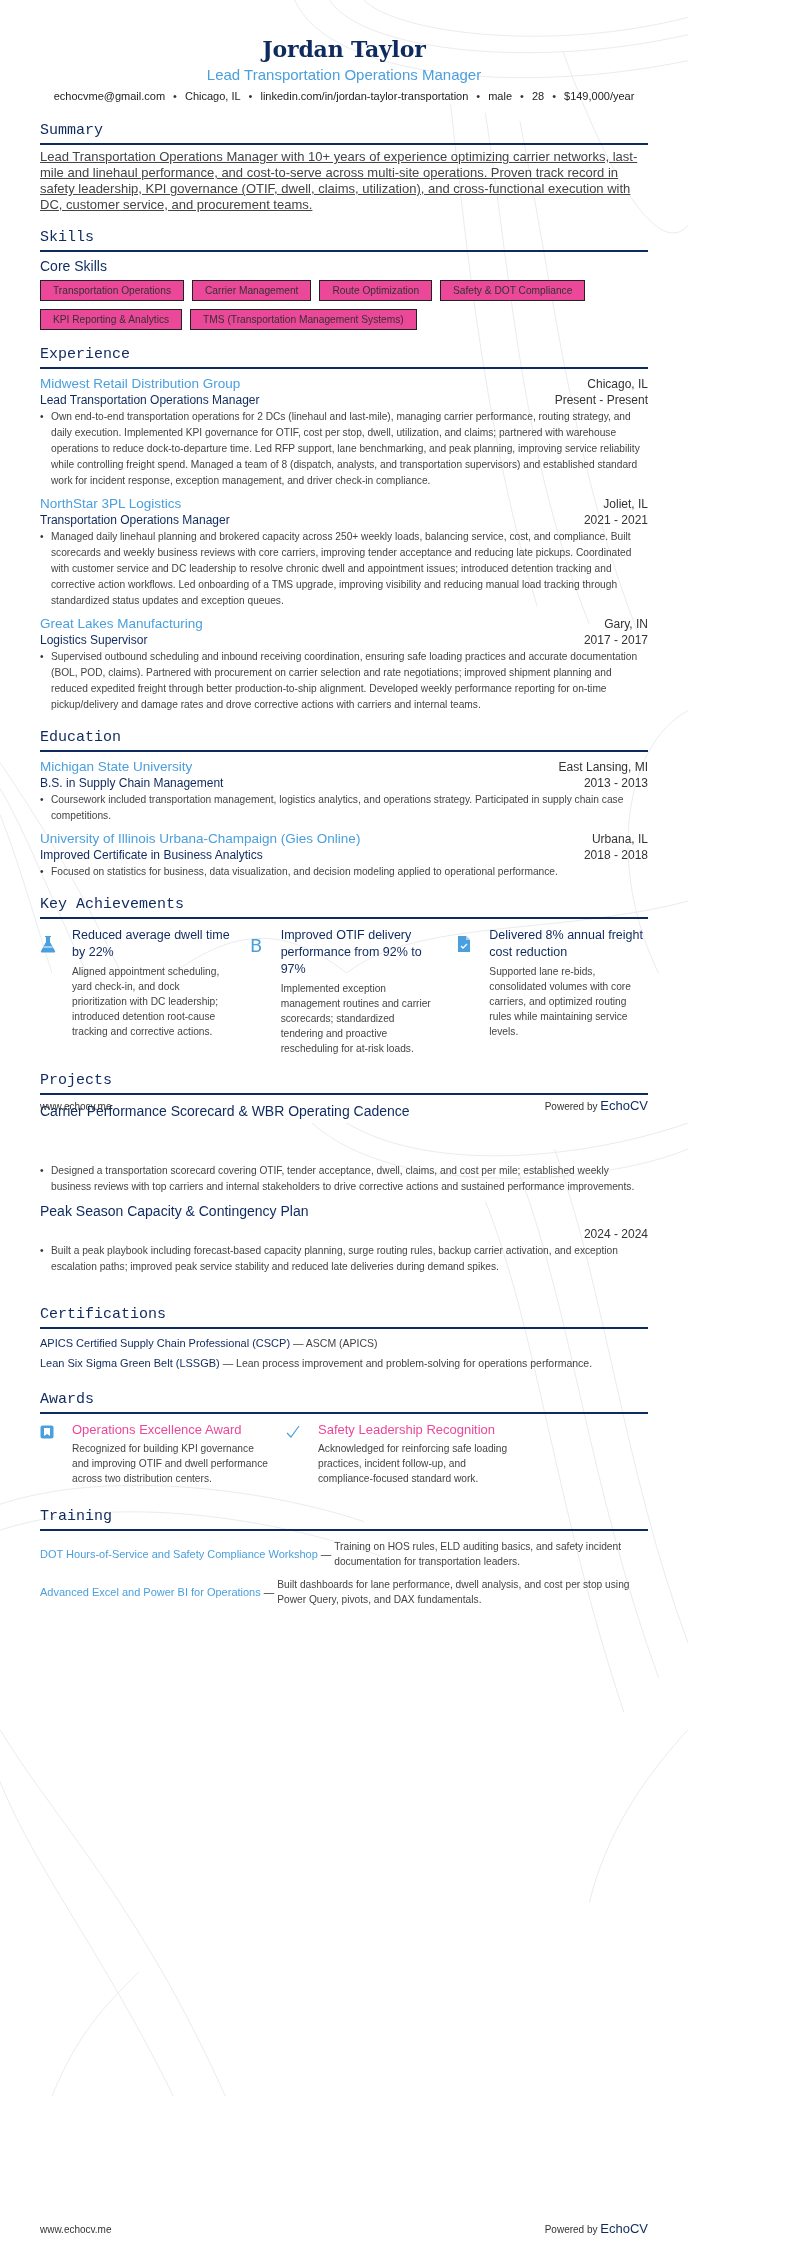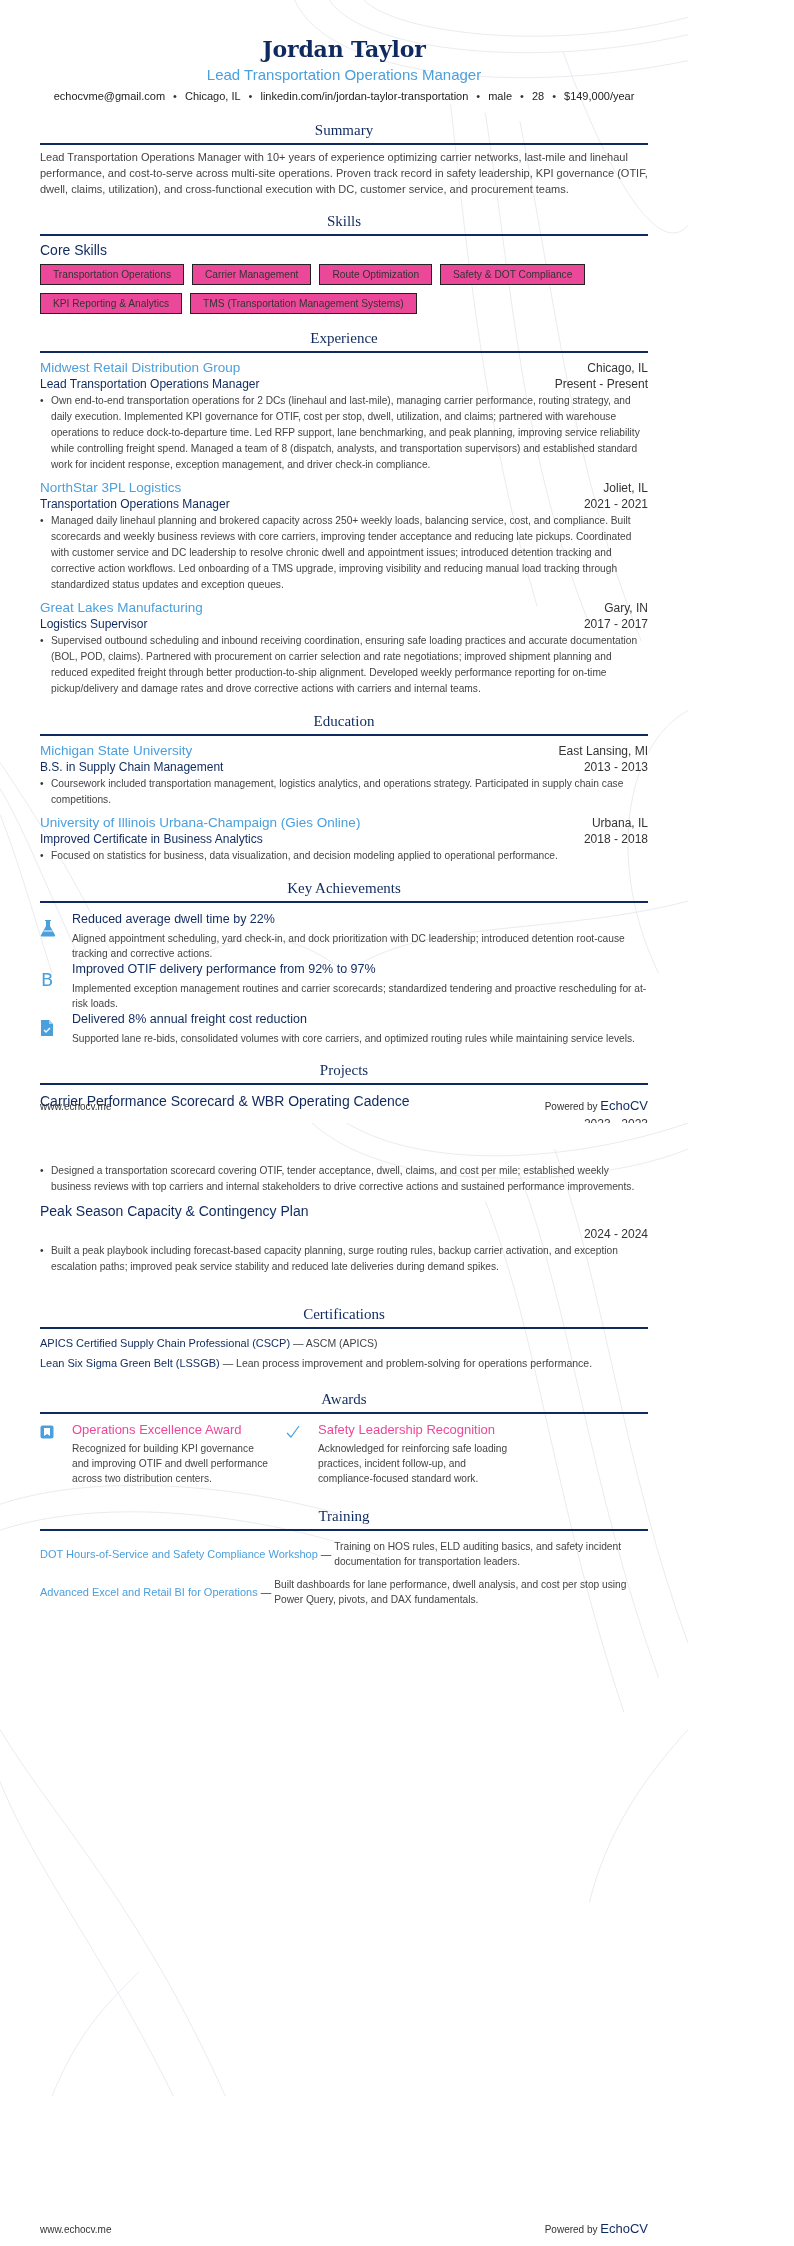--- a/index.html
+++ b/index.html
@@ -6,35 +6,35 @@
   html, body { width: 794px; background: #ffffff; }
   body { font-family: "Liberation Sans", "DejaVu Sans", sans-serif; color: #333; position: relative; }
   .page { position: relative; width: 688px; height: 1123px; overflow: hidden; background: #fff; }
   .bg { position: absolute; inset: 0; pointer-events: none; z-index: 0; }
   .content { position: relative; z-index: 1; padding: 0 40px; }
   .header { text-align: center; padding-top: 36px; }
   .name { font-family: "DejaVu Serif", serif; font-weight: bold; font-size: 22px; color: #0f2a5f; letter-spacing: -0.2px; }
   .title { font-size: 15px; color: #4a9fdd; margin-top: 4px; }
   .contact { font-size: 11px; color: #222; margin-top: 7px; }
   .contact .sep { margin: 0 8px; color: #333; }
-  .sec-title { font-family: Liberation Serif, serif; font-size: 15px; color: #0f2a5f; text-align: center; margin-top: 16px; padding-bottom: 4px; border-bottom: 2.5px solid #0f2a5f; }
-  .para { font-size: 11px; line-height: 16px; color: #444; margin-top: 4px; }
+  .sec-title { font-family: Liberation Mono, monospace; font-size: 15px; color: #0f2a5f; margin-top: 16px; padding-bottom: 4px; border-bottom: 2.5px solid #0f2a5f; }
+  .para { font-size: 13px; line-height: 16px; color: #444; margin-top: 4px; text-decoration: underline; }
   .sub-h { font-size: 14px; color: #0f2a5f; margin-top: 6px; }
   .chips { display: flex; flex-wrap: wrap; gap: 8px 8px; margin-top: 6px; }
   .chip { border: 1px solid #222; padding: 4px 12px; font-size: 10.2px; color: #333; background: #ec4899; }
   .entry { margin-top: 7px; }
   .row { display: flex; justify-content: space-between; align-items: baseline; }
   .org { font-size: 13.5px; color: #4a9fdd; }
   .loc { font-size: 12px; color: #333; }
   .role { font-size: 12px; color: #0f2a5f; margin-top: 2px; }
   .dates { font-size: 12px; color: #333; }
   ul.bul { list-style: none; margin-top: 2px; }
   ul.bul li { position: relative; padding-left: 11px; font-size: 10.2px; line-height: 16px; color: #444; }
   ul.bul li::before { content: "•"; position: absolute; left: 0; top: 0; color: #333; }
-  .ach-grid { display: flex; gap: 0; margin-top: 8px; flex-direction: column; }
+  .ach-grid { display: flex; gap: 18px; margin-top: 8px; }
   .ach { flex: 1; display: flex; gap: 12px; }
   .ach-icon { width: 20px; flex: 0 0 20px; padding-top: 8px; color: #4a9fdd; }
   .ach-title { font-size: 12.5px; color: #0f2a5f; line-height: 17px; }
   .ach-desc { font-size: 10.2px; color: #444; line-height: 15px; margin-top: 3px; }
   .proj-title { font-size: 14px; color: #0f2a5f; margin-top: 8px; }
   .proj-dates { text-align: right; font-size: 12px; color: #333; margin-top: 8px; }
   .footer { position: absolute; left: 40px; right: 40px; bottom: 10px; display: flex; justify-content: space-between; align-items: baseline; font-size: 10px; color: #333; z-index: 2; }
   .footer .brand { font-size: 13px; color: #0f2a5f; }
   .cert { font-size: 10.5px; color: #444; margin-top: 8px; }
   .cert .cn { color: #0f2a5f; font-size: 11px; }
@@ -271,21 +271,21 @@
       </div>
     </div>
 
     <div class="sec-title" style="margin-top:22px;">Training</div>
     <div class="train">
       <span class="tn">DOT Hours-of-Service and Safety Compliance Workshop</span>
         <span class="dash">—</span>
         <span class="td">Training on HOS rules, ELD auditing basics, and safety incident documentation for transportation leaders.</span>
     </div>
     <div class="train">
-      <span class="tn">Advanced Excel and Retail BI for Operations</span>
+      <span class="tn">Advanced Excel and Power BI for Operations</span>
         <span class="dash">—</span>
         <span class="td">Built dashboards for lane performance, dwell analysis, and cost per stop using Power Query, pivots, and DAX fundamentals.</span>
     </div>
   </div>
 
   <div class="footer">
     <span>www.echocv.me</span>
     <span><span>Powered by</span> <span class="brand">EchoCV</span></span>
   </div>
 </div>

